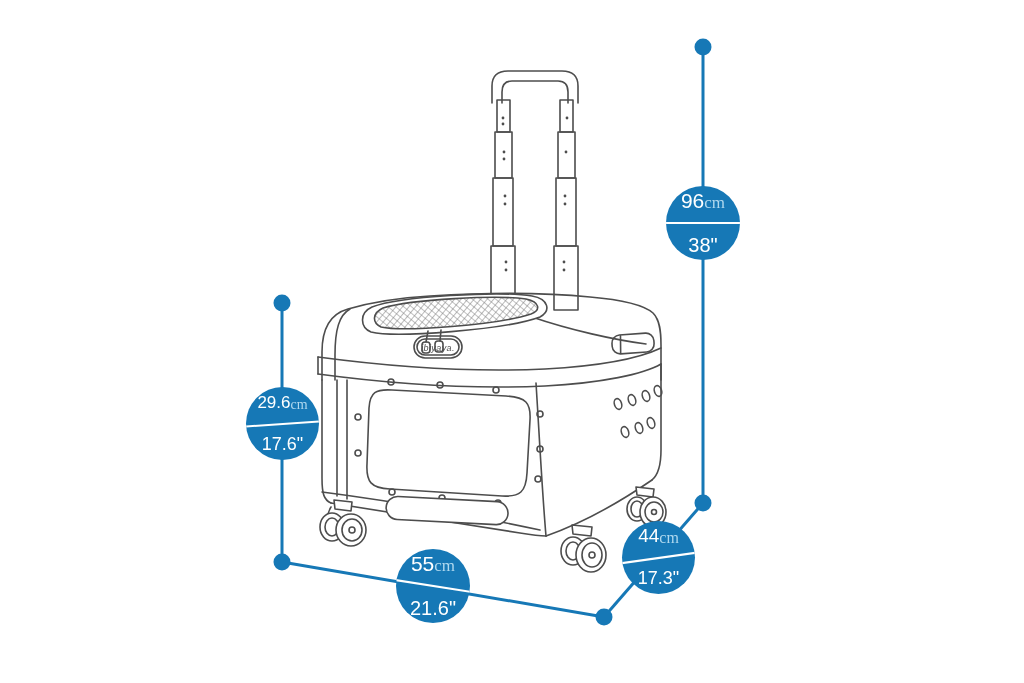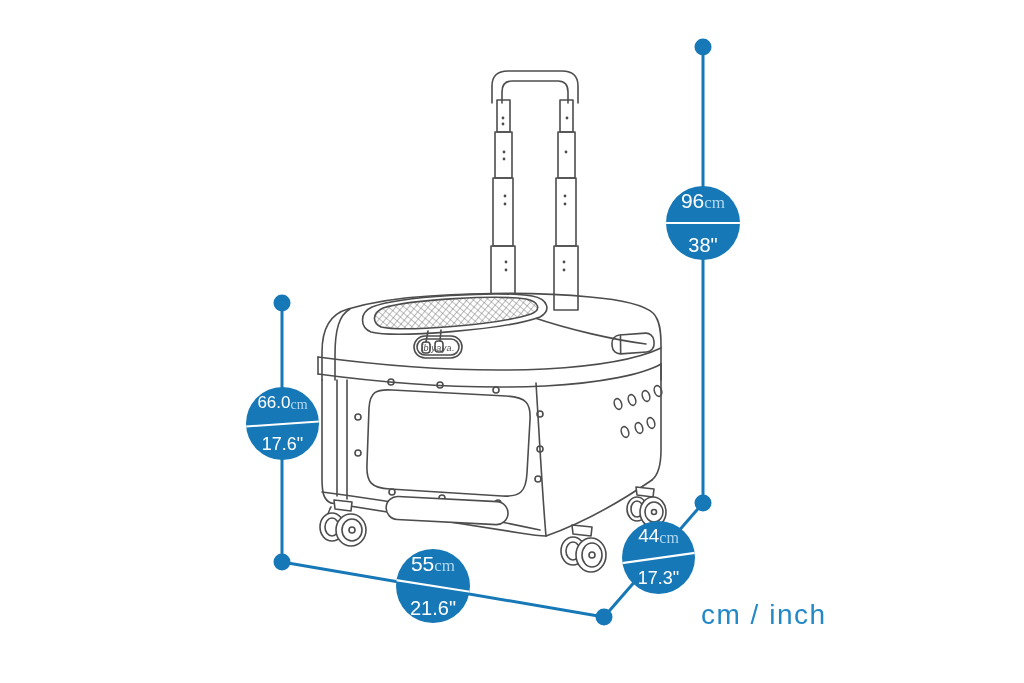--- a/index.html
+++ b/index.html
@@ -194,21 +194,21 @@
     <div class="badge-half badge-top">
         <span class="val">96</span>
         <span class="unit">cm</span>
       </div>
     <div class="badge-divider"></div>
     <div class="badge-half badge-bottom">38"</div>
   </div>
 
   <div class="badge sz-b" style="left:246px;top:387px;width:73px;height:73px;">
     <div class="badge-half badge-top">
-        <span class="val">66.0</span>
+        <span class="val">29.6</span>
         <span class="unit">cm</span>
       </div>
     <div class="badge-divider" style="transform:rotate(-4deg);"></div>
     <div class="badge-half badge-bottom">17.6"</div>
   </div>
 
   <div class="badge sz-a" style="left:396px;top:549px;width:74px;height:74px;">
     <div class="badge-half badge-top">
         <span class="val">55</span>
         <span class="unit">cm</span>
@@ -219,15 +219,14 @@
 
   <div class="badge sz-c" style="left:622px;top:521px;width:73px;height:73px;text-align:right;">
     <div class="badge-half badge-top">
         <span class="val">44</span>
         <span class="unit">cm</span>
       </div>
     <div class="badge-divider" style="transform:rotate(-8deg);"></div>
     <div class="badge-half badge-bottom">17.3"</div>
   </div>
 
-  <div class="legend">cm / inch</div>
 
 </div>
 
 </body></html>

